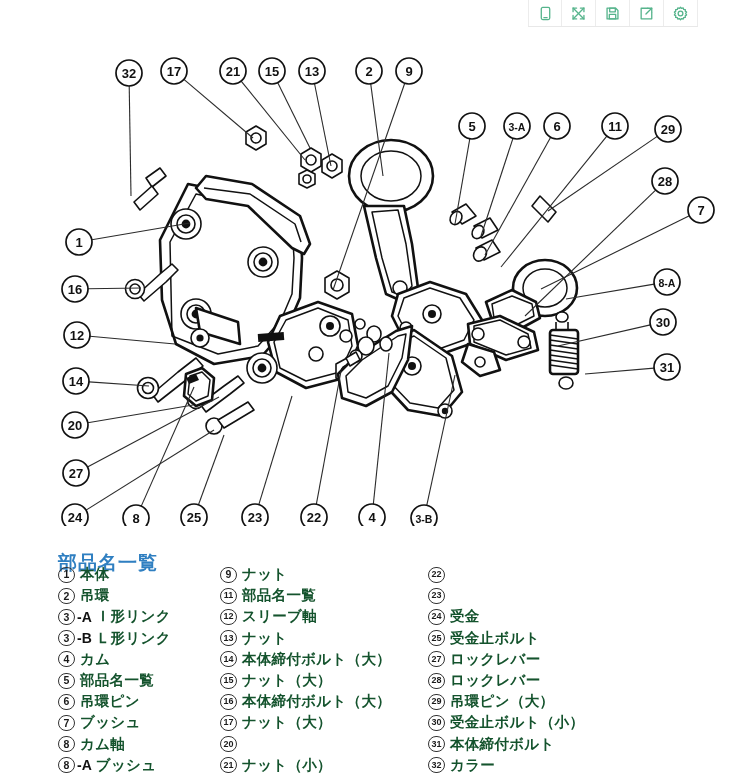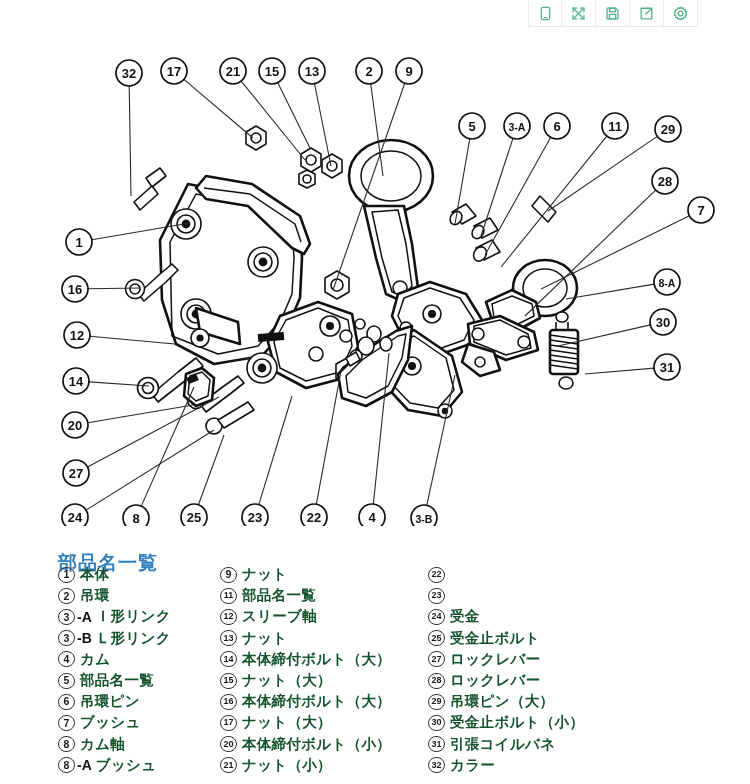--- a/index.html
+++ b/index.html
@@ -584,21 +584,20 @@
       <div class="part-row">
         <span class="part-num wide">16</span>
         <span class="part-label">本体締付ボルト（大）</span>
       </div>
       <div class="part-row">
         <span class="part-num wide">17</span>
         <span class="part-label">ナット（大）</span>
       </div>
       <div class="part-row">
         <span class="part-num wide">20</span>
-        <span class="part-label">本体締付ボルト（小）</span>
       </div>
       <div class="part-row">
         <span class="part-num wide">21</span>
         <span class="part-label">ナット（小）</span>
       </div>
     </div>
   <div class="parts-col" id="col-3">
       <div class="part-row">
         <span class="part-num wide">22</span>
       </div>
@@ -624,20 +623,20 @@
       <div class="part-row">
         <span class="part-num wide">29</span>
         <span class="part-label">吊環ピン（大）</span>
       </div>
       <div class="part-row">
         <span class="part-num wide">30</span>
         <span class="part-label">受金止ボルト（小）</span>
       </div>
       <div class="part-row">
         <span class="part-num wide">31</span>
-        <span class="part-label">引張コイルバネ</span>
+        <span class="part-label">本体締付ボルト</span>
       </div>
       <div class="part-row">
         <span class="part-num wide">32</span>
         <span class="part-label">カラー</span>
       </div>
     </div>
 </div>
 
 </body></html>

